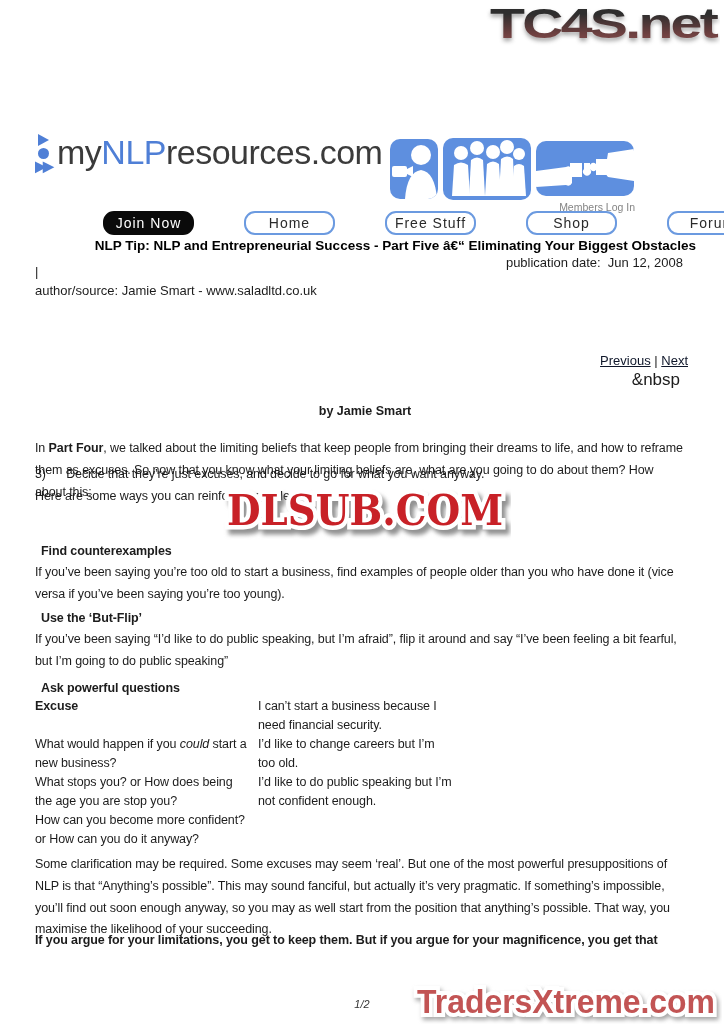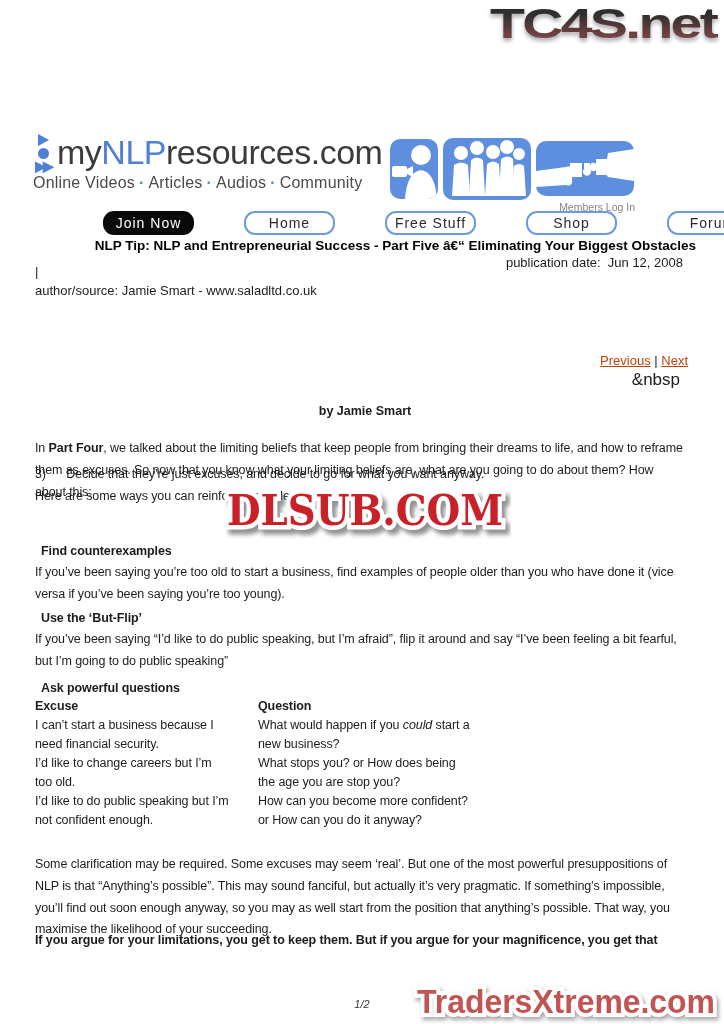--- a/index.html
+++ b/index.html
@@ -42,21 +42,21 @@
     font-size:14px; color:#2a2a2a; letter-spacing:1px; cursor:pointer; white-space:nowrap;margin-left:48px;
   }
   .tab-dark { background:#0a0a0a; border-color:#0a0a0a; color:#ffffff; }
 
   
   .title { top:238px; left:32px; width:664px; text-align:right; font-size:13.5px; font-weight:bold; color:#000; }
   .pubdate { top:255px; right:41px; font-size:13px; white-space:pre; }
   .pipe { top:264px; left:35px; font-size:13px; }
   .author { top:283px; left:35px; font-size:13px; }
   .prevnext { top:353px; right:36px; font-size:13px; }
-  .link { color:#c2410c; text-decoration:underline; cursor:pointer; }
+  .link { color:#0f172a; text-decoration:underline; cursor:pointer; }
   .nbsp { top:370px; right:44px; font-size:17px; }
 
   
   .byline { top:404px; left:0; width:730px; text-align:center; font-size:12.5px; font-weight:bold; }
   .para { font-size:12.5px; line-height:21.8px; letter-spacing:-0.1px; }
   .intro { top:438px; left:35px; width:652px; }
   .item3 { top:464px; left:35px; width:655px; white-space:pre-wrap; }
   .sec-head { font-size:12.5px; font-weight:bold; letter-spacing:-0.1px; }
   .h1 { top:544px; left:41px; }
   .b1 { top:562px; left:35px; width:652px; }
@@ -98,21 +98,20 @@
 
 <div class="abs logo-block">
   <div class="logo-row">
     <div class="logo-mark">
       <div class="logo-play"></div>
       <div class="logo-dot"></div>
       <div class="logo-ff">▶▶</div>
     </div>
     <div class="logo-text"><span>my</span><span class="nlp">NLP</span><span>resources.com</span></div>
   </div>
-  <div class="tagline"><span>Online Videos</span><span class="tagline-sep">·</span><span>Articles</span><span class="tagline-sep">·</span><span>Audios</span><span class="tagline-sep">·</span><span>Community</span></div>
 </div>
 
 <div class="abs tiles">
   <div class="tile tile-1">
     <svg width="48" height="60" viewBox="0 0 48 60">
       <circle cx="31" cy="16" r="10" fill="#fff"></circle>
       <path d="M15,60 Q17,33 31,31 Q45,33 47,60 Z" fill="#fff"></path>
       <rect x="2" y="27" width="15" height="11" rx="2" fill="#fff"></rect>
       <path d="M17,30 L23,27 L23,38 L17,35 Z" fill="#fff"></path>
     </svg>
@@ -180,21 +179,20 @@
 <div class="abs sec-head h1">Find counterexamples</div>
 <div class="abs para b1">If you’ve been saying you’re too old to start a business, find examples of people older than you who have done it (vice versa if you’ve been saying you’re too young).</div>
 
 <div class="abs sec-head h2">Use the ‘But-Flip’</div>
 <div class="abs para b2">If you’ve been saying “I’d like to do public speaking, but I’m afraid”, flip it around and say “I’ve been feeling a bit fearful, but I’m going to do public speaking”</div>
 
 <div class="abs sec-head h3">Ask powerful questions</div>
 
 <div class="abs xtable">
   <div class="cell th">Excuse</div>
-  <div class="cell th">Question</div>
   <div class="cell">I can’t start a business because I
 need financial security.</div>
   <div class="cell"><span>What would happen if you </span><i>could</i><span> start a
 new business?</span></div>
   <div class="cell">I’d like to change careers but I’m
 too old.</div>
   <div class="cell">What stops you? or How does being
 the age you are stop you?</div>
   <div class="cell">I’d like to do public speaking but I’m
 not confident enough.</div>

